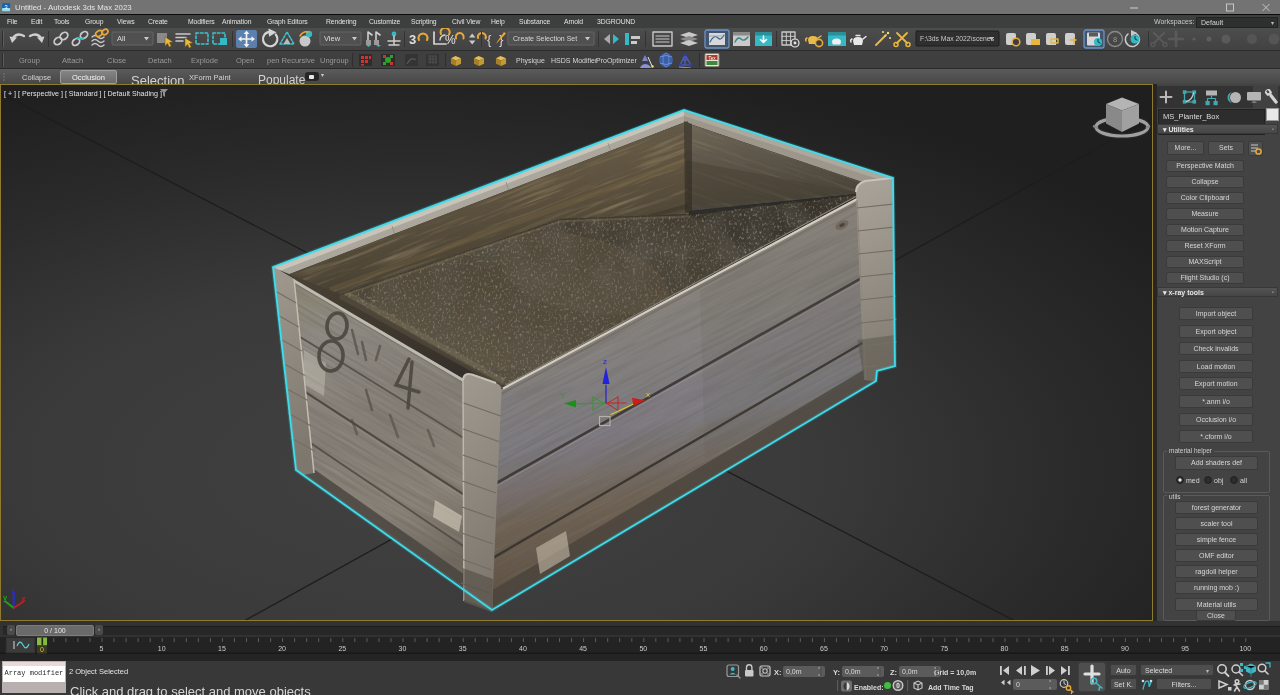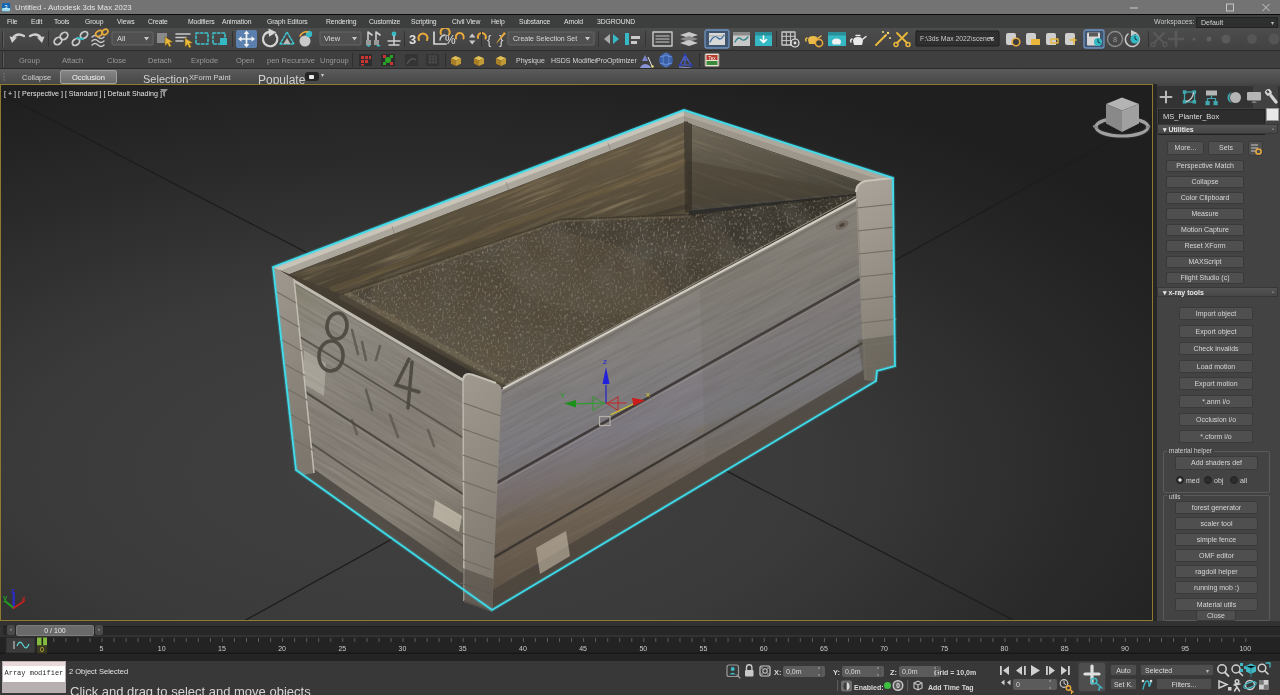--- a/index.html
+++ b/index.html
@@ -346,21 +346,21 @@
 </svg>
     </div>
 
 <div class="abs" style="left:0;top:68px;width:1280px;height:16px;background:linear-gradient(#5b5b5b,#474747);border-top:1px solid #2a2a2a">
       <svg class="abs" style="left:2px;top:3px" width="6" height="10">
         <circle cx="2" cy="2" r="0.8" fill="#7a7a7a"></circle>
         <circle cx="2" cy="5" r="0.8" fill="#7a7a7a"></circle>
         <circle cx="2" cy="8" r="0.8" fill="#7a7a7a"></circle>
       </svg>
       <span class="tx" style="left:22px;top:3.5px;font-size:7.5px;color:#d2d2d2">Collapse</span>
-      <span class="tx" style="left:143px;top:3.5px;font-size:11px;color:#d2d2d2">Selection</span>
+      <span class="tx" style="left:131px;top:3.5px;font-size:13px;color:#d2d2d2">Selection</span>
       <span class="tx" style="left:189px;top:3.5px;font-size:7.5px;color:#d2d2d2">XForm Paint</span>
       <span class="tx" style="left:258px;top:3.5px;font-size:12px;color:#d2d2d2">Populate</span>
       <div class="abs" style="left:60px;top:1px;width:57px;height:14px;background:linear-gradient(#858585,#6a6a6a);border:1px solid #9e9e9e;border-radius:2px;text-align:center;font-size:7.5px;color:#f8f8f8;line-height:13px">Occlusion</div>
       <div class="abs" style="left:305px;top:3px;width:14px;height:9px;background:#262626;border-radius:3px">
         <div class="abs" style="left:4px;top:2.5px;width:5px;height:4px;background:#e8e8e8;border-radius:1px"></div>
       </div>
       <span class="tx" style="left:321px;top:2px;font-size:6px;color:#ccc">▾</span>
     </div>
 <svg class="abs" style="left:0;top:84px" width="1153" height="537" viewBox="0 84 1153 537" preserveAspectRatio="none">
 <defs>

